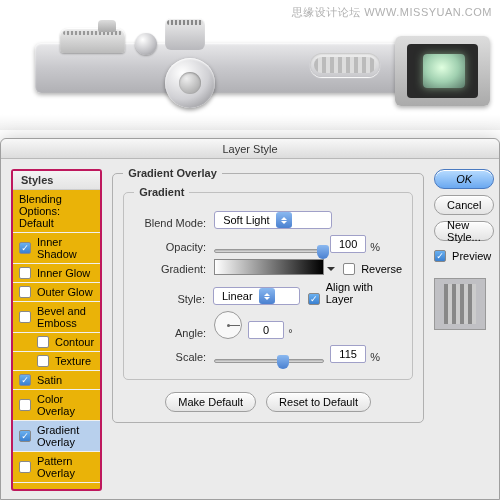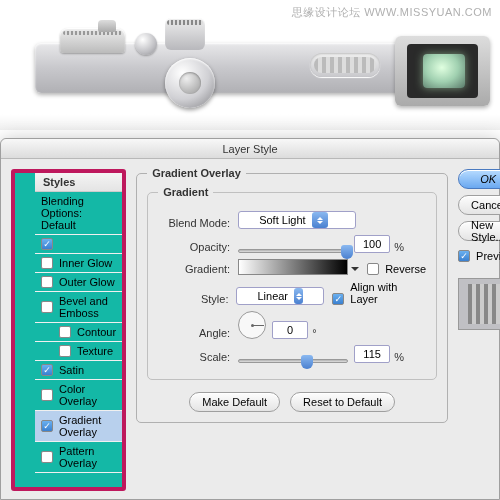--- a/index.html
+++ b/index.html
@@ -17,35 +17,35 @@
 .rounddial { position:absolute; top:40px; left:130px; width:50px; height:50px; background:radial-gradient(circle at 35% 30%, #fff, #d0d0d4 55%, #808084); border-radius:50%; box-shadow:0 2px 4px rgba(0,0,0,0.4), inset 0 1px 2px #fff;}
 .rounddial::after{content:"";position:absolute;top:14px;left:14px;width:22px;height:22px;background:radial-gradient(circle at 35% 30%,#eee,#999);border-radius:50%;box-shadow:inset 0 1px 2px rgba(0,0,0,0.3);}
 .capsule { position:absolute; top:35px; left:275px; width:70px; height:24px; background:linear-gradient(#f0f0f0,#c8c8cc); border-radius:12px; box-shadow:inset 0 1px 2px rgba(0,0,0,0.2), 0 1px 1px #fff;}
 .capsule::before{content:"";position:absolute;top:4px;left:4px;right:4px;bottom:4px;border-radius:9px;background:repeating-linear-gradient(90deg,#bbb 0 4px,#ddd 4px 8px);}
 .viewfinder { position:absolute; top:18px; left:360px; width:95px; height:70px; background:linear-gradient(#ddd,#aaa); border-radius:6px; box-shadow:0 2px 4px rgba(0,0,0,0.3);}
 .viewfinder::before{content:"";position:absolute;top:8px;left:12px;right:12px;bottom:8px;background:#2a2a2a;border-radius:4px;}
 .viewfinder::after{content:"";position:absolute;top:18px;left:28px;width:42px;height:34px;background:radial-gradient(ellipse at 45% 40%,#e0ffe0,#a0d0b0 50%,#5a7a6a);border-radius:4px;box-shadow:0 0 8px rgba(200,255,200,0.5);}
 .dialog { position:absolute; top:138px; left:0; width:500px; height:362px; background:#ebebeb; border:1px solid #9f9f9f; border-radius:6px 6px 0 0; box-shadow:0 4px 20px rgba(0,0,0,0.3);}
 .titlebar { height:20px; background:linear-gradient(#f8f8f8,#dcdcdc); border-bottom:1px solid #b8b8b8; text-align:center; line-height:20px; border-radius:6px 6px 0 0; color:#333;}
 .dlg-body { display:flex; height:342px; padding:10px;}
-.sidebar { width:150px; background:#14b8a6; border:4px solid #be185d; border-radius:3px;padding-left:20px;}
+.sidebar { width:150px; background:#eab308; border:2px solid #be185d; border-radius:3px;}
 .side-hdr { background:linear-gradient(#f4f4f4,#e4e4e4); border-bottom:1px solid #ccc; padding:3px 8px; font-weight:bold; color:#333;}
 .side-row { display:flex; align-items:center; padding:3px 6px; border-bottom:1px solid #f0f0f0; cursor:default;}
 .side-row.sel { background:#b8d0ed;}
 .side-row.indent { padding-left:24px;}
 .chk { width:12px; height:12px; border:1px solid #888; border-radius:2px; margin-right:6px; background:#fff; display:inline-flex; align-items:center; justify-content:center; flex-shrink:0;}
 .chk.on { background:linear-gradient(#6ab0f0,#3a80d0);}
 .chk.on::after { content:"✓"; color:#fff; font-size:9px; line-height:1;}
 .main { flex:1; padding:0 10px; position:relative;}
 .group { border:1px solid #b0b0b0; border-radius:5px; padding:12px 10px 10px; position:relative; margin-top:4px;}
 .group-title { position:absolute; top:-7px; left:10px; background:#ebebeb; padding:0 5px; font-weight:bold; color:#333;}
 .subgroup { border:1px solid #c0c0c0; border-radius:5px; padding:12px 10px 10px; position:relative; margin-top:6px;}
 .fld { display:flex; align-items:flex-end; margin:6px 0;}
 .lbl { width:72px; text-align:right; margin-right:8px; color:#333;}
-.select { background:#fff; border:1px solid #a0a0c8; border-radius:3px; padding:1px 20px; display:inline-flex; align-items:center; height:18px; position:relative;}
+.select { background:#fff; border:1px solid #a0a0c8; border-radius:3px; padding:1px 8px; display:inline-flex; align-items:center; height:18px; position:relative;}
 .select-arrows { width:16px; height:16px; background:linear-gradient(#8ab8f0,#4a80d0); border-radius:3px; margin-left:6px; display:flex; flex-direction:column; align-items:center; justify-content:center; gap:1px;}
 .select-arrows::before { content:""; border:3px solid transparent; border-bottom-color:#fff; margin-bottom:0;}
 .select-arrows::after { content:""; border:3px solid transparent; border-top-color:#fff;}
 .slider { flex:1; height:4px; background:linear-gradient(#b0b0b0,#e0e0e0); border-radius:2px; position:relative; margin-right:6px; border:1px solid #999;}
 .thumb { position:absolute; top:-5px; width:12px; height:14px; background:linear-gradient(#8ab8f0,#4a80d0); border-radius:3px 3px 6px 6px; transform:translateX(-50%);}
 .numbox { width:36px; height:18px; border:1px solid #a0a0c8; background:#fff; text-align:center; line-height:16px; border-radius:2px;}
 .unit { margin-left:4px; color:#333;}
 .grad-swatch { width:110px; height:16px; background:linear-gradient(90deg,#fff,#000); border:1px solid #888;}
 .drop { width:0; height:0; border:4px solid transparent; border-top-color:#333; margin-left:3px;}
 .angle { width:28px; height:28px; border:1px solid #999; border-radius:50%; background:#f8f8f8; position:relative; margin-right:6px;}
@@ -80,20 +80,21 @@
   <div class="titlebar">Layer Style</div>
   <div class="dlg-body">
     <div class="sidebar">
       <div class="side-hdr">Styles</div>
       <div class="side-row">
           <span>Blending Options: Default</span>
         </div>
       <div id="side-items">
           <div class="side-row">
             <span class="chk on"></span>
+            <span>Inner Shadow</span>
           </div>
           <div class="side-row">
             <span class="chk"></span>
             <span>Inner Glow</span>
           </div>
           <div class="side-row">
             <span class="chk"></span>
             <span>Outer Glow</span>
           </div>
           <div class="side-row">

